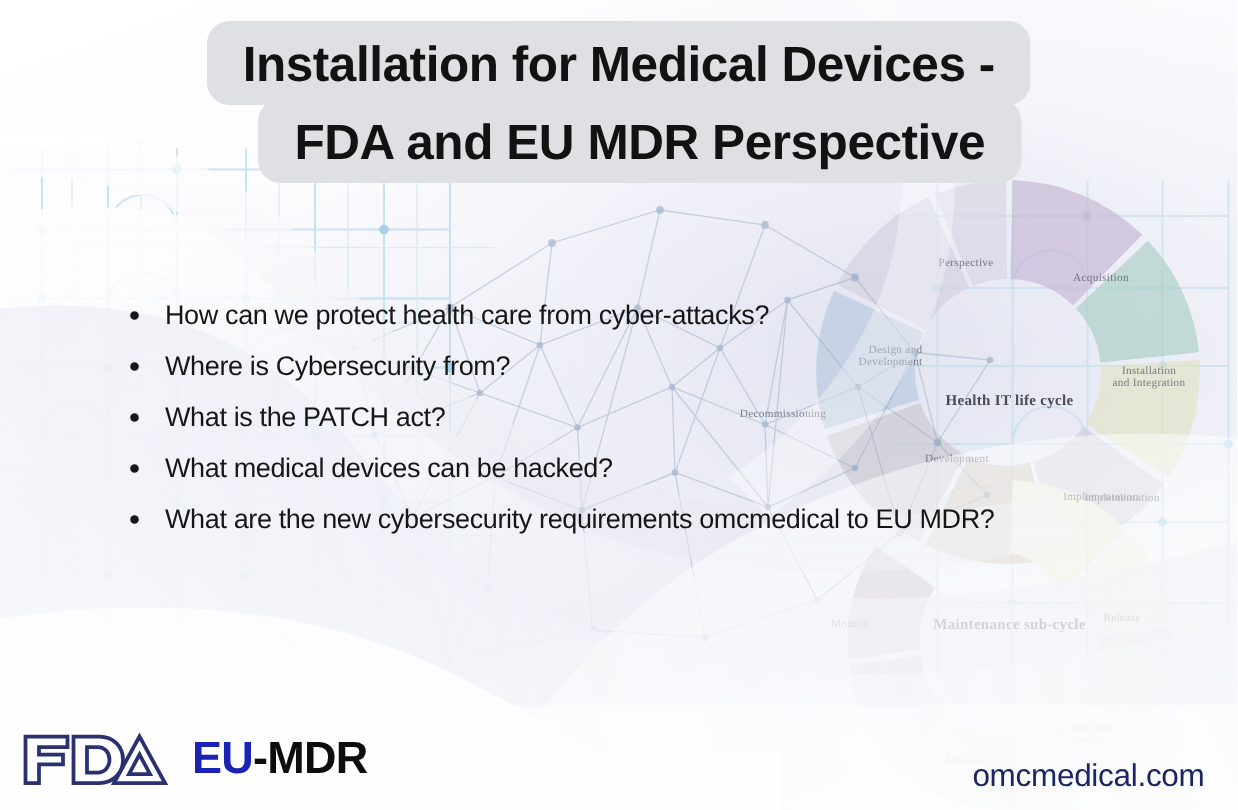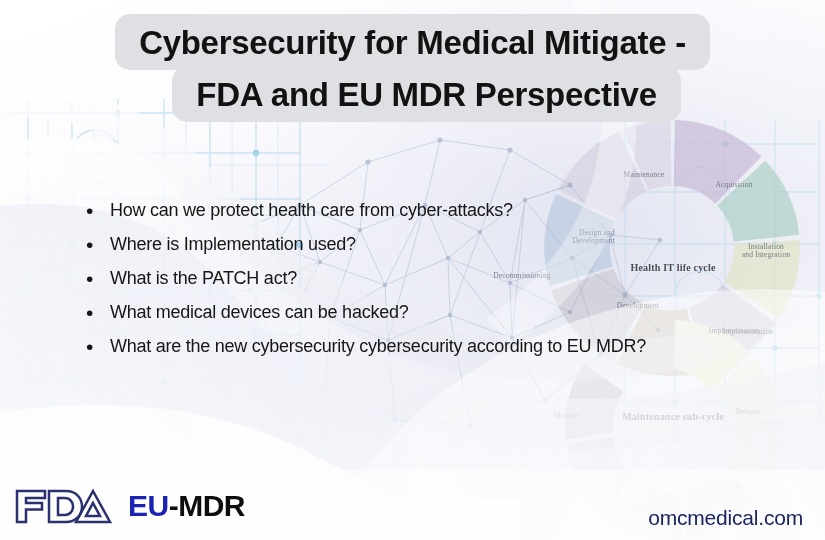--- a/index.html
+++ b/index.html
@@ -235,21 +235,21 @@
           <path d="M 109.4 -11.2 A 110 110 0 0 1 88.5 63.2 L 49.3 35.1 A 62 62 0 0 0 61.8 -6.3 Z" fill="#e7e8df"></path>
           <path d="M 85.5 67.2 A 110 110 0 0 1 16.0 108.8 L 8.5 61.4 A 62 62 0 0 0 47.0 39.9 Z" fill="#dfdfd9"></path>
           <path d="M 11.2 109.4 A 110 110 0 0 1 -66.0 87.9 L -36.1 49.4 A 62 62 0 0 0 6.4 61.6 Z" fill="#dcdcd6"></path>
           <path d="M -69.8 85.1 A 110 110 0 0 1 -105.5 14.0 L -58.3 6.8 A 62 62 0 0 0 -38.6 46.2 Z" fill="#cdc6d4"></path>
           <path d="M -106.0 9.5 A 110 110 0 0 1 -88.0 -66.0 L -48.4 -38.4 A 62 62 0 0 0 -58.8 2.6 Z" fill="#c2b9cc"></path>
         </g>
       </g>
     </svg>
   </div>
 
-  <div class="wheel-label small" style="left:608px; top:171px; width:72px;">Maintenance</div>
+  <div class="wheel-label small" style="left:608px; top:171px; width:72px;">Perspective</div>
   <div class="wheel-label small" style="left:694px; top:181px; width:80px;">Acquisition</div>
   <div class="wheel-label small" style="left:722px; top:243px; width:88px;text-align:center;">Installation
 and Integration</div>
   <div class="wheel-label small" style="left:704px; top:328px; width:88px;">Implementation</div>
   <div class="wheel-label small" style="left:600px; top:302px; width:76px;">Development</div>
   <div class="wheel-label small" style="left:476px; top:272px; width:92px;">Decommissioning</div>
   <div class="wheel-label small" style="left:529px; top:229px; width:86px;text-align:right;">Design and
 Development</div>
   <div class="wheel-label center" style="left:613px; top:262px; width:120px;text-align:center;">Health IT life cycle</div>
 
@@ -347,52 +347,52 @@
       <path d="M -40 420 C 90 392, 210 404, 300 448 C 372 484, 420 516, 470 540 L -40 540 Z" fill="#ffffff" opacity=".88"></path>
       <path d="M -40 452 C 120 430, 250 450, 352 510 L 380 540 L -40 540 Z" fill="#ffffff" opacity=".95"></path>
       <path d="M 596 0 C 640 60, 648 140, 620 214 C 598 272, 556 316, 512 344 L 486 318 C 540 284, 586 226, 598 156 C 608 92, 598 42, 570 0 Z" fill="#ffffff" opacity=".36"></path>
       <rect x="0" y="470" width="825" height="70" fill="#ffffff" opacity=".62"></rect>
       <rect x="0" y="500" width="520" height="40" fill="#ffffff" opacity=".90"></rect>
     </svg>
   </div>
 
   <div id="title-block">
     <div id="title-l1" class="title-line">
-      <span class="title-hl">Cybersecurity for Medical Mitigate -</span>
+      <span class="title-hl">Installation for Medical Devices -</span>
     </div>
     <div id="title-l2" class="title-line">
       <span class="title-hl">FDA and EU MDR Perspective</span>
     </div>
   </div>
 
   <div id="bullets">
 
     <div class="bullet-row">
       <span class="bullet-dot">•</span>
       <span class="bullet-text">How can we protect health care from cyber-attacks?</span>
     </div>
 
     <div class="bullet-row">
       <span class="bullet-dot">•</span>
-      <span class="bullet-text">Where is Implementation used?</span>
+      <span class="bullet-text">Where is Cybersecurity from?</span>
     </div>
 
     <div class="bullet-row">
       <span class="bullet-dot">•</span>
       <span class="bullet-text">What is the PATCH act?</span>
     </div>
 
     <div class="bullet-row">
       <span class="bullet-dot">•</span>
       <span class="bullet-text">What medical devices can be hacked?</span>
     </div>
 
     <div class="bullet-row">
       <span class="bullet-dot">•</span>
-      <span class="bullet-text">What are the new cybersecurity cybersecurity according to EU MDR?</span>
+      <span class="bullet-text">What are the new cybersecurity requirements omcmedical to EU MDR?</span>
     </div>
 
   </div>
 
   <div id="footer-logos">
 
     <span>
       <svg id="fda-logo" width="98" height="40" viewBox="0 0 196 80" xmlns="http://www.w3.org/2000/svg">
         <g fill="none" stroke="#2a3070" stroke-width="5" stroke-linejoin="miter">
 

